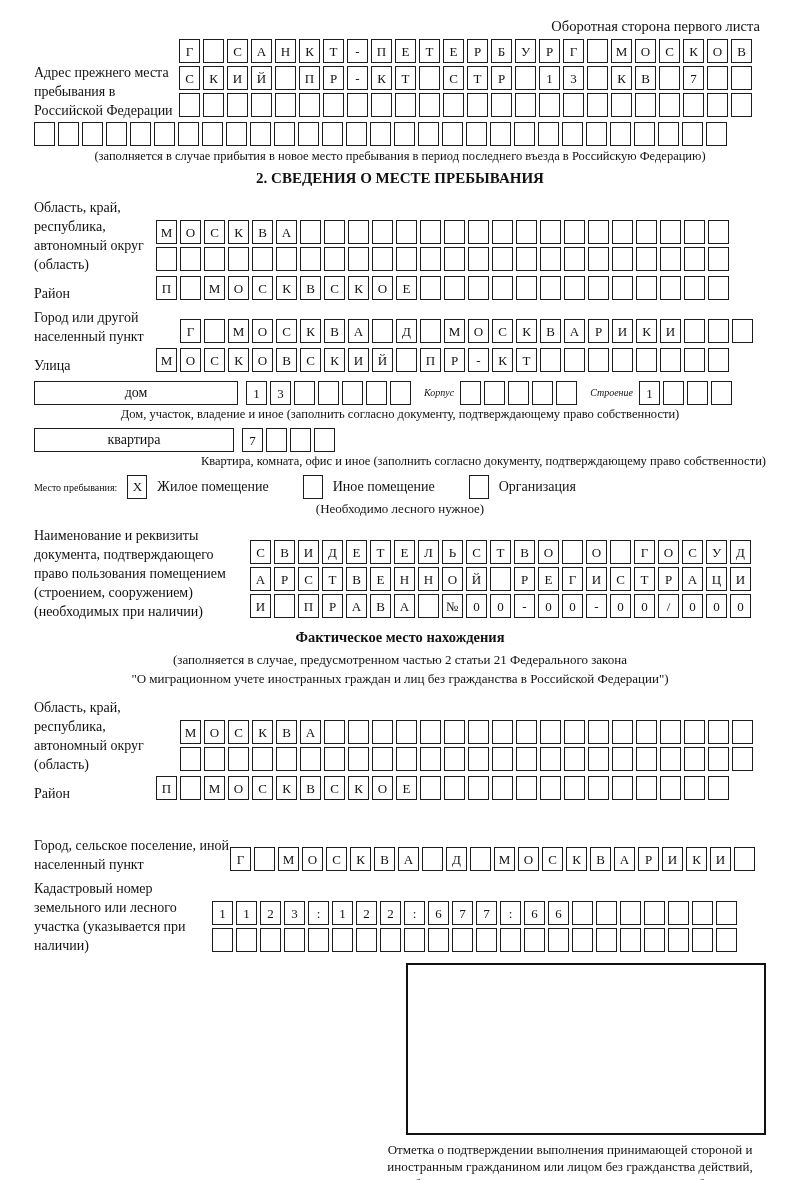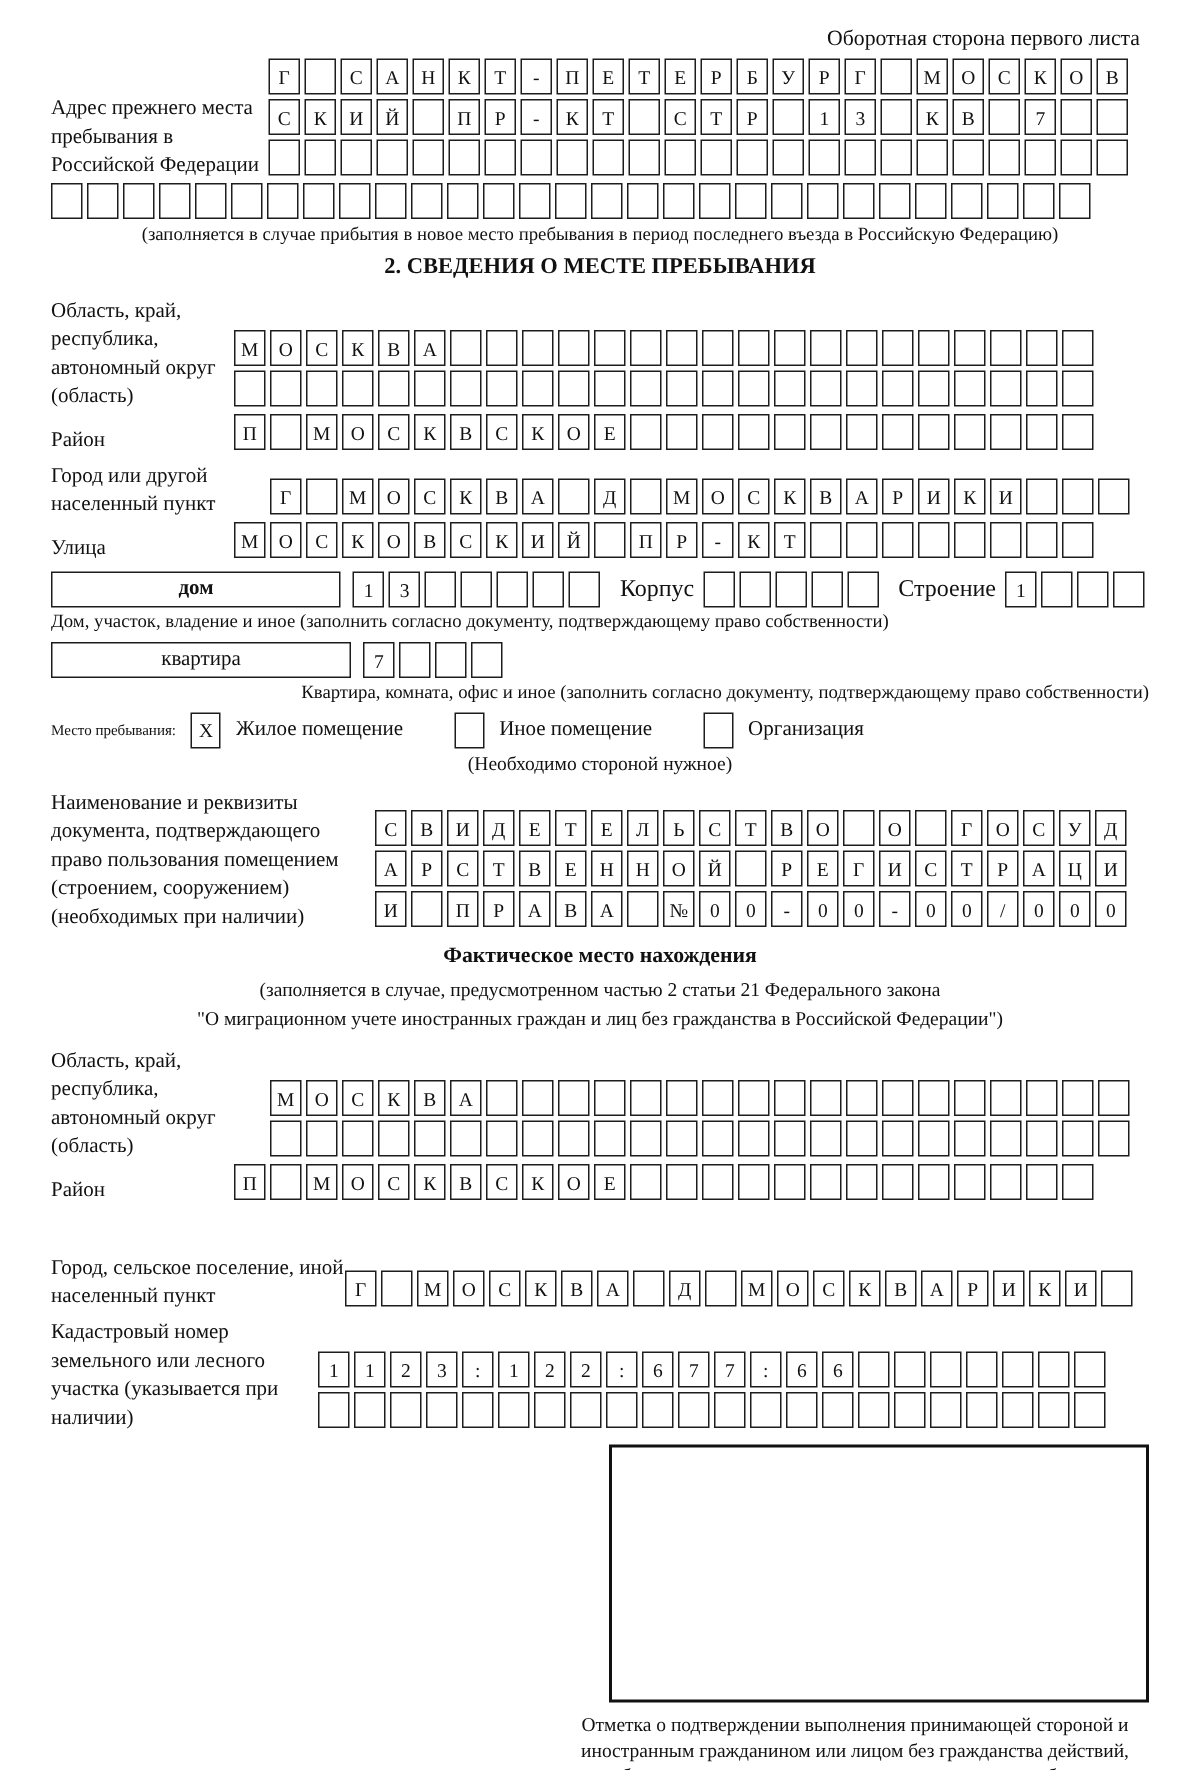--- a/index.html
+++ b/index.html
@@ -32,23 +32,23 @@
   .small-note { font-size:12.5px; text-align:center; margin:2px 0 6px 0; }
   .section-title { font-size:15px; font-weight:bold; text-align:center; margin:4px 0 8px 0; }
   .sub-title { font-size:14.5px; font-weight:bold; text-align:center; margin:8px 0 6px 0; }
   .center-note { font-size:13px; text-align:center; margin:0 0 3px 0; }
 
   .house-row { display:flex; align-items:flex-start; margin:6px 0 2px 0; }
   .wide-box {
     height:24px; border:1.6px solid #1d1d1d; display:flex;
     align-items:center; justify-content:center; font-size:14px; margin-right:8px;
   }
-  .wb-house { width:204px;font-weight:bold; }
+  .wb-house { width:204px; }
   .wb-apt   { width:200px; }
-  .inline-label { font-size:16px; line-height:24px; margin:0 6px 0 10px; }
+  .inline-label { font-size:10px; line-height:24px; margin:0 6px 0 10px;font-style:italic; }
   .inline { margin-bottom:0; }
 
   .stay-row { display:flex; align-items:center; margin:6px 0 2px 0; }
   .stay-label { font-size:10px; margin-right:10px; }
   .checkbox {
     display:inline-flex; align-items:center; justify-content:center;
     width:20px; height:24px; border:1.6px solid #1d1d1d; font-size:13px;
     margin-right:10px; flex:0 0 auto; background:#fff;
   }
   .opt-label { font-size:14px; margin-right:34px; }
@@ -348,21 +348,21 @@
       <span class="cell"></span>
     </div>
   <span class="inline-label">Строение</span>
   <div class="row inline">
       <span class="cell">1</span>
       <span class="cell"></span>
       <span class="cell"></span>
       <span class="cell"></span>
     </div>
 </div>
-<div class="small-note" style="text-align:left;">Дом, участок, владение и иное (заполнить согласно документу, подтверждающему право собственности)</div>
+<div class="small-note" style="text-align:center;">Дом, участок, владение и иное (заполнить согласно документу, подтверждающему право собственности)</div>
 
 <div class="house-row">
   <div class="wide-box wb-apt">квартира</div>
   <div class="row inline">
       <span class="cell">7</span>
       <span class="cell"></span>
       <span class="cell"></span>
       <span class="cell"></span>
     </div>
 </div>
@@ -370,21 +370,21 @@
 
 <div class="stay-row">
   <span class="stay-label">Место пребывания:</span>
   <span class="checkbox">X</span>
   <span class="opt-label">Жилое помещение</span>
   <span class="checkbox"></span>
   <span class="opt-label">Иное помещение</span>
   <span class="checkbox"></span>
   <span class="opt-label">Организация</span>
 </div>
-<div class="center-note">(Необходимо стороной нужное)</div>
+<div class="center-note">(Необходимо лесного нужное)</div>
 
 <div class="field" style="margin-top:6px;">
   <div class="flabel w-doc">Наименование и реквизиты документа, подтверждающего право пользования помещением (строением, сооружением) (необходимых при наличии)</div>
   <div class="rows">
     <div class="row">
         <span class="cell">С</span>
         <span class="cell">В</span>
         <span class="cell">И</span>
         <span class="cell">Д</span>
         <span class="cell">Е</span>

